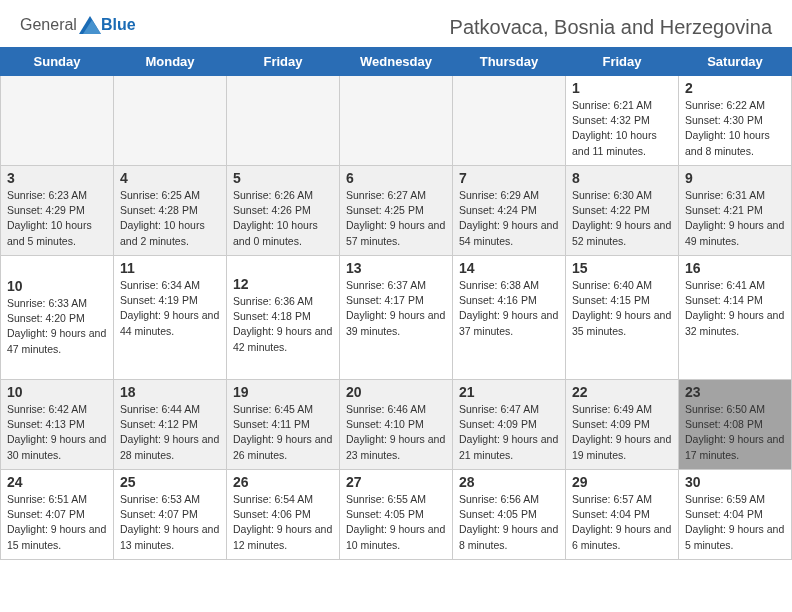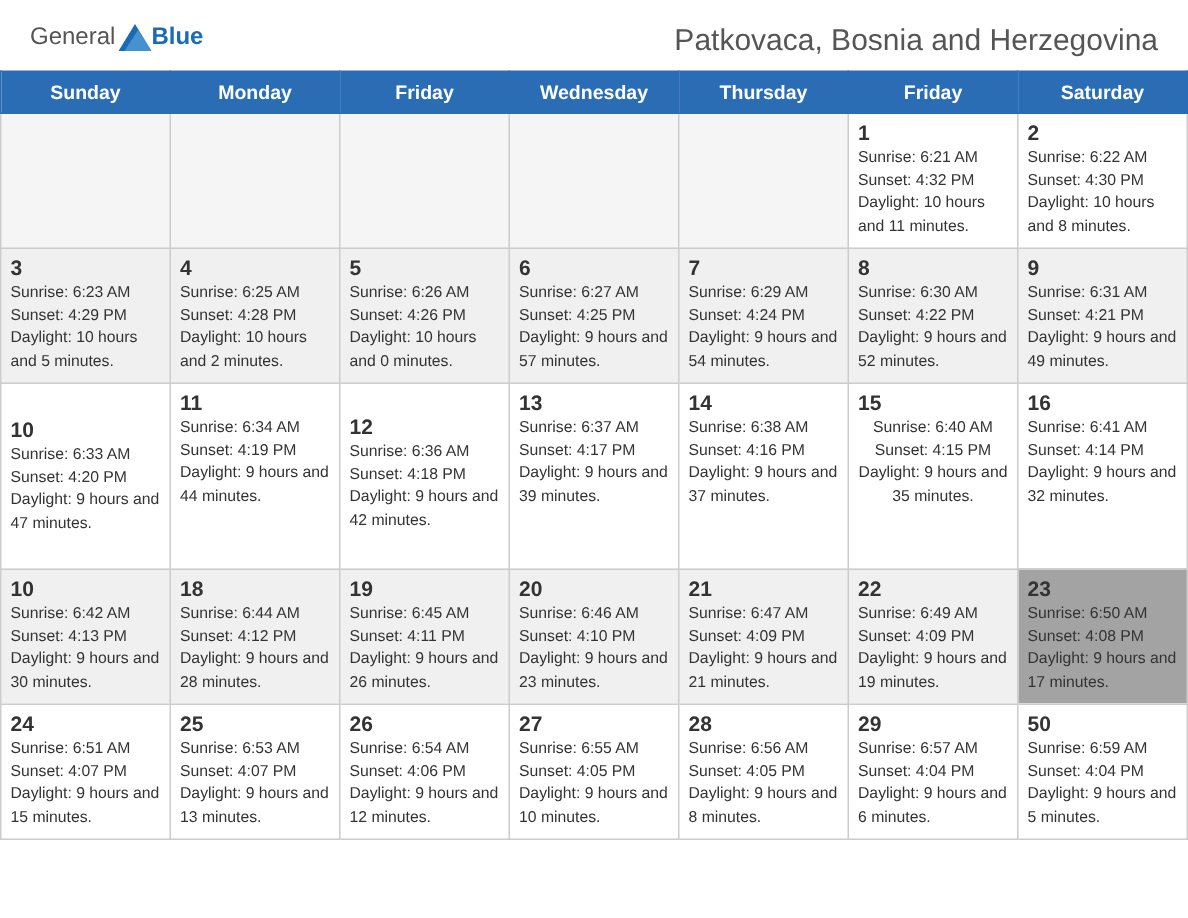--- a/index.html
+++ b/index.html
@@ -145,21 +145,21 @@
 Daylight: 9 hours and 39 minutes.</div>
         </td>
         <td style="border: 1px solid rgb(204, 204, 204); vertical-align: top; padding: 4px 6px; min-height: 80px; height: 90px; background: rgb(255, 255, 255);">
           <div class="day-number">14</div>
           <div class="day-info" style="white-space: pre-line;">Sunrise: 6:38 AM
 Sunset: 4:16 PM
 Daylight: 9 hours and 37 minutes.</div>
         </td>
         <td style="border: 1px solid rgb(204, 204, 204); vertical-align: top; padding: 4px 6px; min-height: 80px; height: 90px; background: rgb(255, 255, 255);">
           <div class="day-number">15</div>
-          <div class="day-info" style="white-space: pre-line; text-align: center;">Sunrise: 6:40 AM
+          <div class="day-info" style="white-space: pre-line;">Sunrise: 6:40 AM
 Sunset: 4:15 PM
 Daylight: 9 hours and 35 minutes.</div>
         </td>
         <td style="border: 1px solid rgb(204, 204, 204); vertical-align: top; padding: 4px 6px; min-height: 80px; height: 90px; background: rgb(255, 255, 255);">
           <div class="day-number">16</div>
           <div class="day-info" style="white-space: pre-line;">Sunrise: 6:41 AM
 Sunset: 4:14 PM
 Daylight: 9 hours and 32 minutes.</div>
         </td>
       </tr>
@@ -238,20 +238,20 @@
 Sunset: 4:05 PM
 Daylight: 9 hours and 8 minutes.</div>
         </td>
         <td style="border: 1px solid rgb(204, 204, 204); vertical-align: top; padding: 4px 6px; min-height: 80px; height: 90px; background: rgb(255, 255, 255);">
           <div class="day-number">29</div>
           <div class="day-info" style="white-space: pre-line;">Sunrise: 6:57 AM
 Sunset: 4:04 PM
 Daylight: 9 hours and 6 minutes.</div>
         </td>
         <td style="border: 1px solid rgb(204, 204, 204); vertical-align: top; padding: 4px 6px; min-height: 80px; height: 90px; background: rgb(255, 255, 255);">
-          <div class="day-number">50</div>
+          <div class="day-number">30</div>
           <div class="day-info" style="white-space: pre-line;">Sunrise: 6:59 AM
 Sunset: 4:04 PM
 Daylight: 9 hours and 5 minutes.</div>
         </td>
       </tr>
     </tbody>
 </table>
 
 </body></html>

